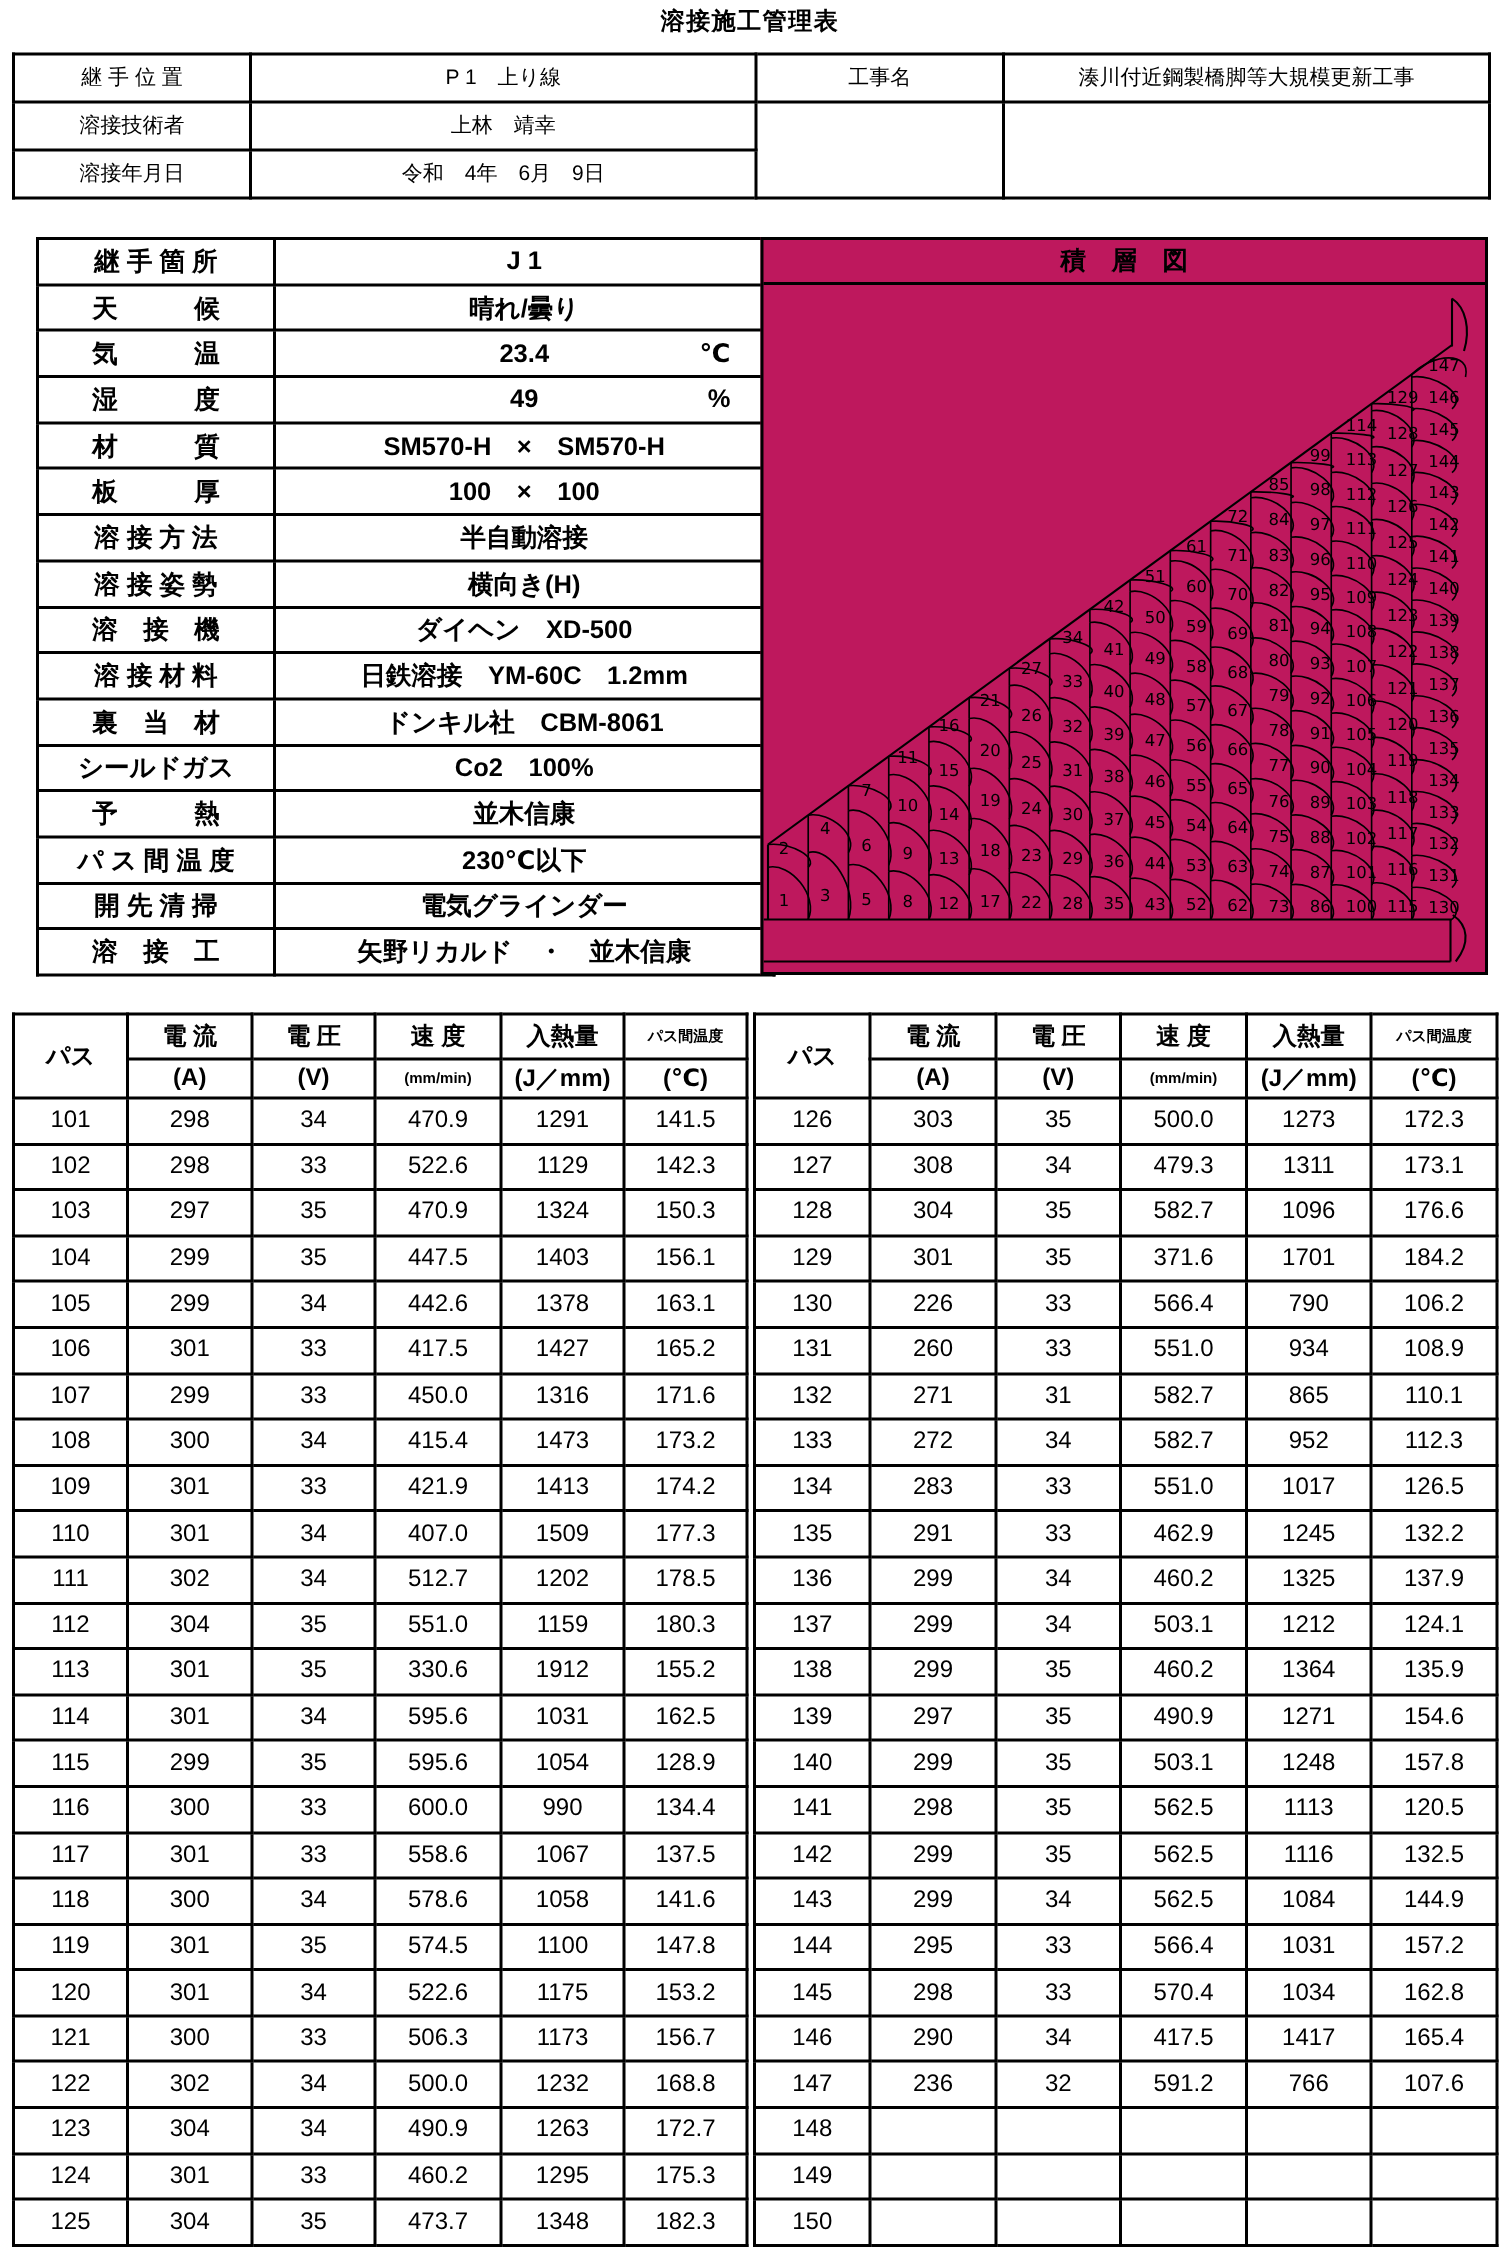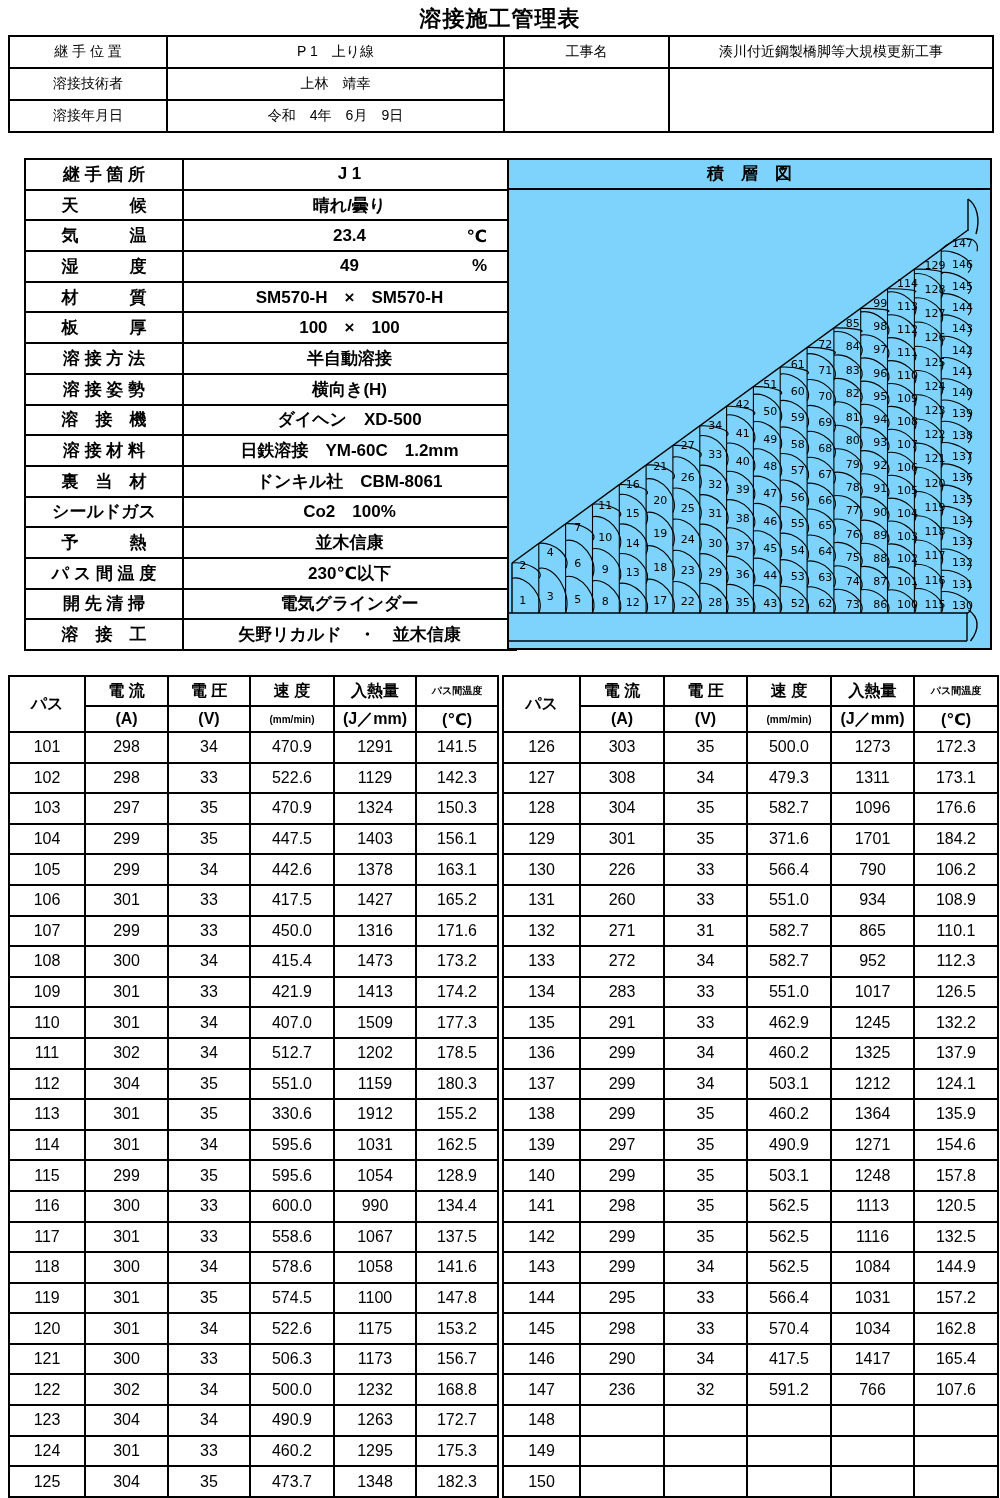--- a/index.html
+++ b/index.html
@@ -1,33 +1,33 @@
 <!DOCTYPE html>
 <html><head>
 <meta charset="utf-8">
 <style>
   html,body{margin:0;padding:0}
   body{width:1000px;height:1498px;position:relative;background:#fff;color:#000;
        font-family:"Liberation Sans","DejaVu Sans",sans-serif;overflow:hidden}
   .title{position:absolute;top:4px;left:0;width:1000px;text-align:center;
-         font-size:22px;font-weight:bold;letter-spacing:1px}
+         font-size:16px;font-weight:bold;letter-spacing:1px}
   table{border-collapse:collapse;table-layout:fixed;position:absolute;background:#fff}
   td,th{border:2px solid #000;text-align:center;vertical-align:middle;
         padding:0;overflow:hidden;white-space:nowrap}
   
   #info-table{left:8px;top:35px;width:984px}
   #info-table td{height:30px;font-size:14px;font-weight:normal}
   
   #prop-table{left:24px;top:158px;width:491px}
   #prop-table td{height:28.7px;font-size:17px;font-weight:bold}
   #prop-table td.pvalue{position:relative}
   #prop-table .unit{position:absolute;right:28px;top:50%;transform:translateY(-50%)}
   
   #layer-panel{position:absolute;left:507px;top:158px;width:485px;height:492px;
-               border:2px solid #000;box-sizing:border-box;background:#7dd3fc}
+               border:2px solid #000;box-sizing:border-box;background:#be185d}
   #layer-head{height:28px;line-height:28px;border-bottom:2px solid #000;
               text-align:center;font-size:17px;font-weight:bold}
   #layer-svg{position:absolute;left:0;top:28px}
   #layer-svg path{fill:none;stroke:#000}
   #layer-svg path.bead{stroke-width:1.1}
   #layer-svg path.outline{stroke-width:1.4}
   #layer-svg text{font-size:11px;text-anchor:middle;font-family:"DejaVu Sans","Liberation Sans",sans-serif}
   
   .pass-table th{font-size:16px;font-weight:bold}
   .pass-table td{height:28.6px;font-size:16px;font-weight:normal}

